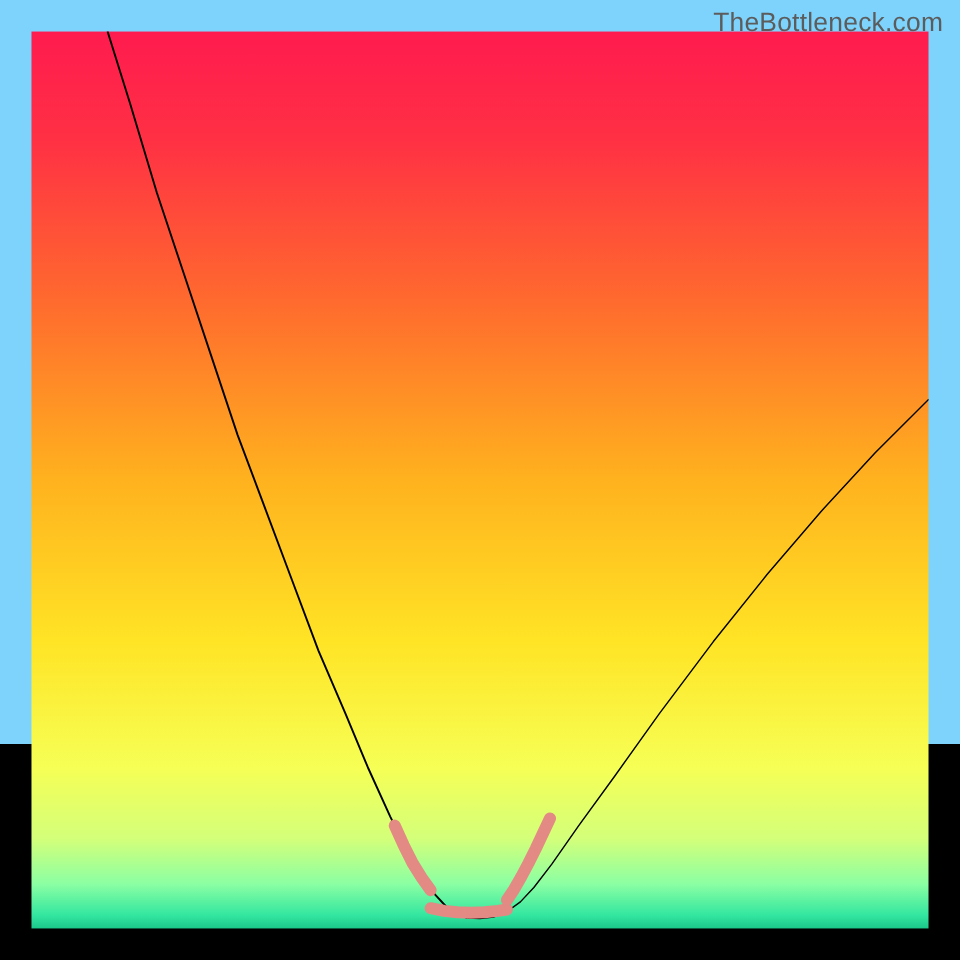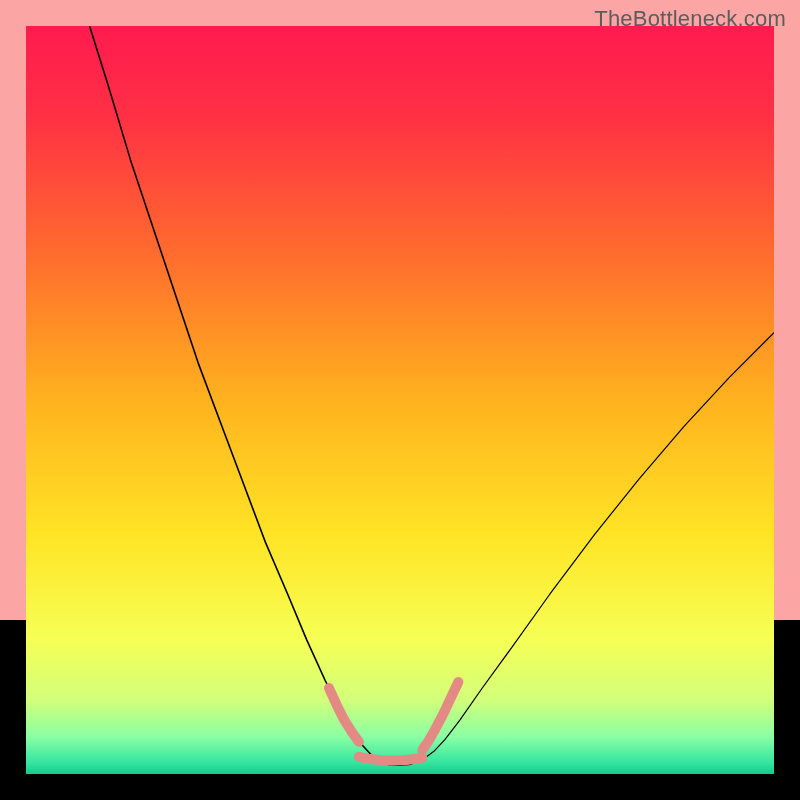--- a/index.html
+++ b/index.html
@@ -8,21 +8,21 @@
     width: 800px;
     height: 800px;
     overflow: hidden;
     font-family: Arial, Helvetica, sans-serif;
     background: #000;
   }
   .frame {
     position: relative;
     width: 800px;
     height: 620px;
-    background: #fca5a5;
+    background: #7dd3fc;
   }
   .watermark {
     position: absolute;
     top: 6px;
     right: 14px;
     color: #5c5c5c;
     font-size: 22px;
     font-family: Arial, sans-serif;
     letter-spacing: 0.2px;
     z-index: 40;

